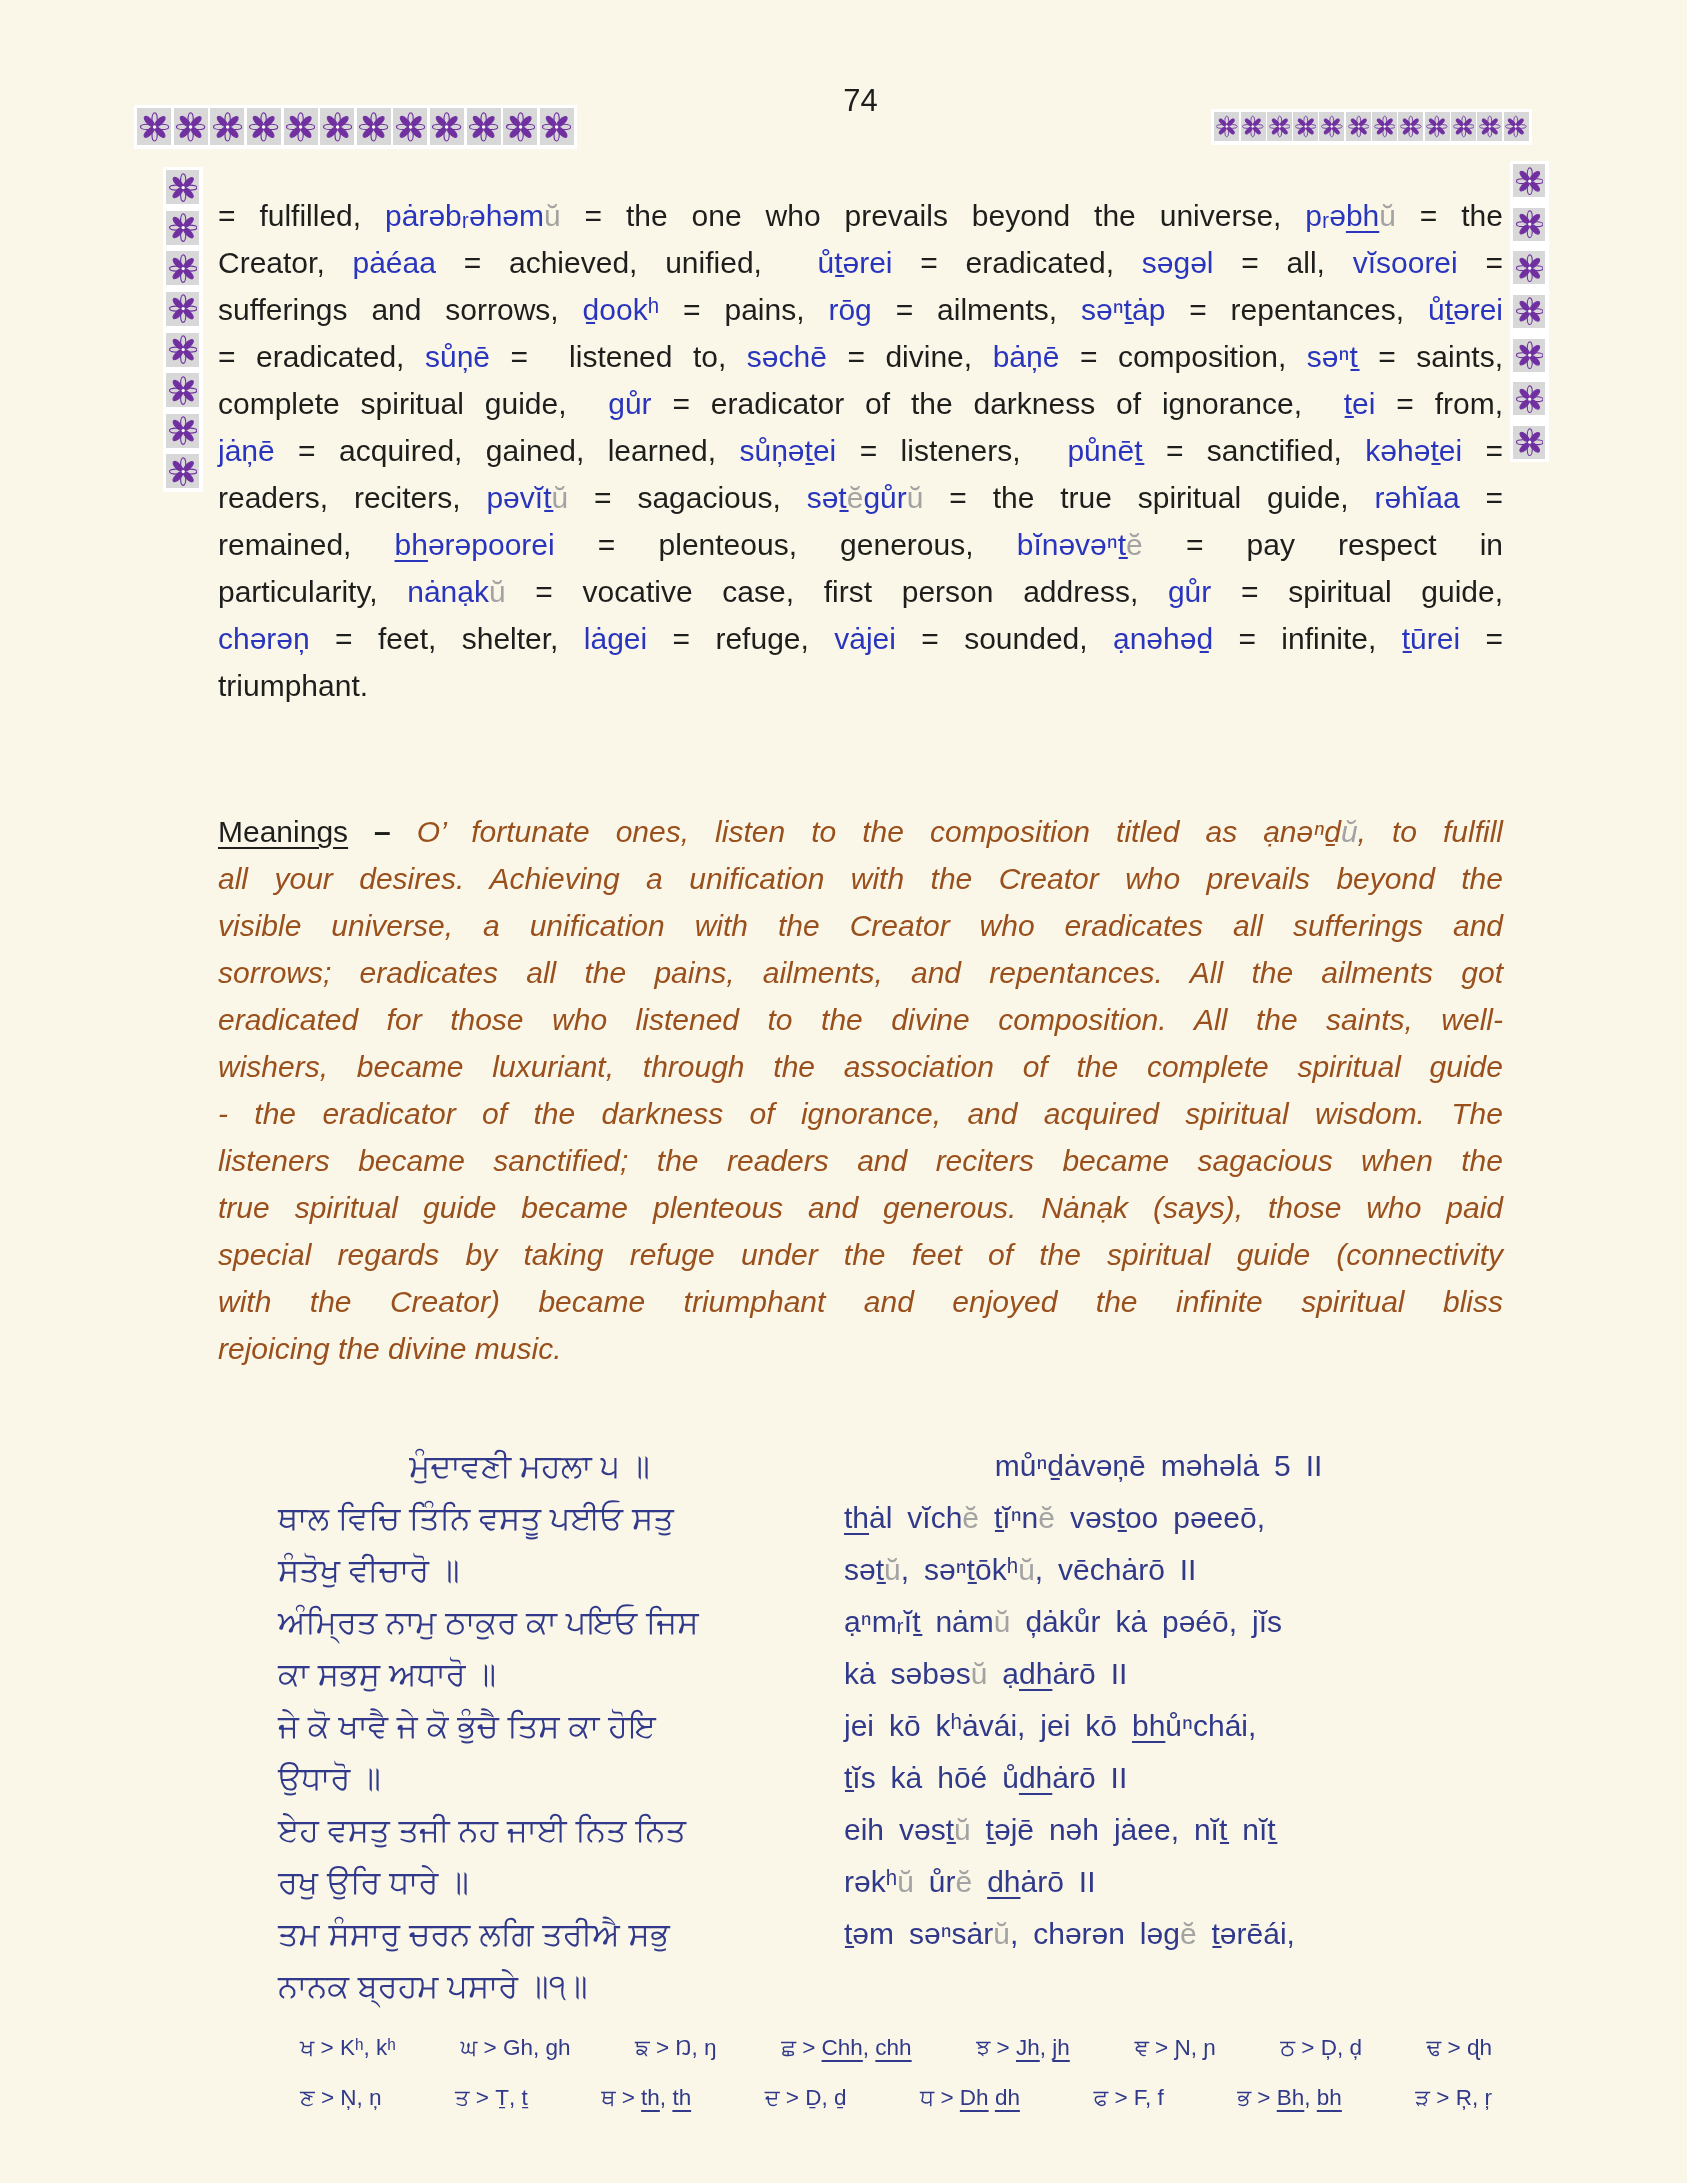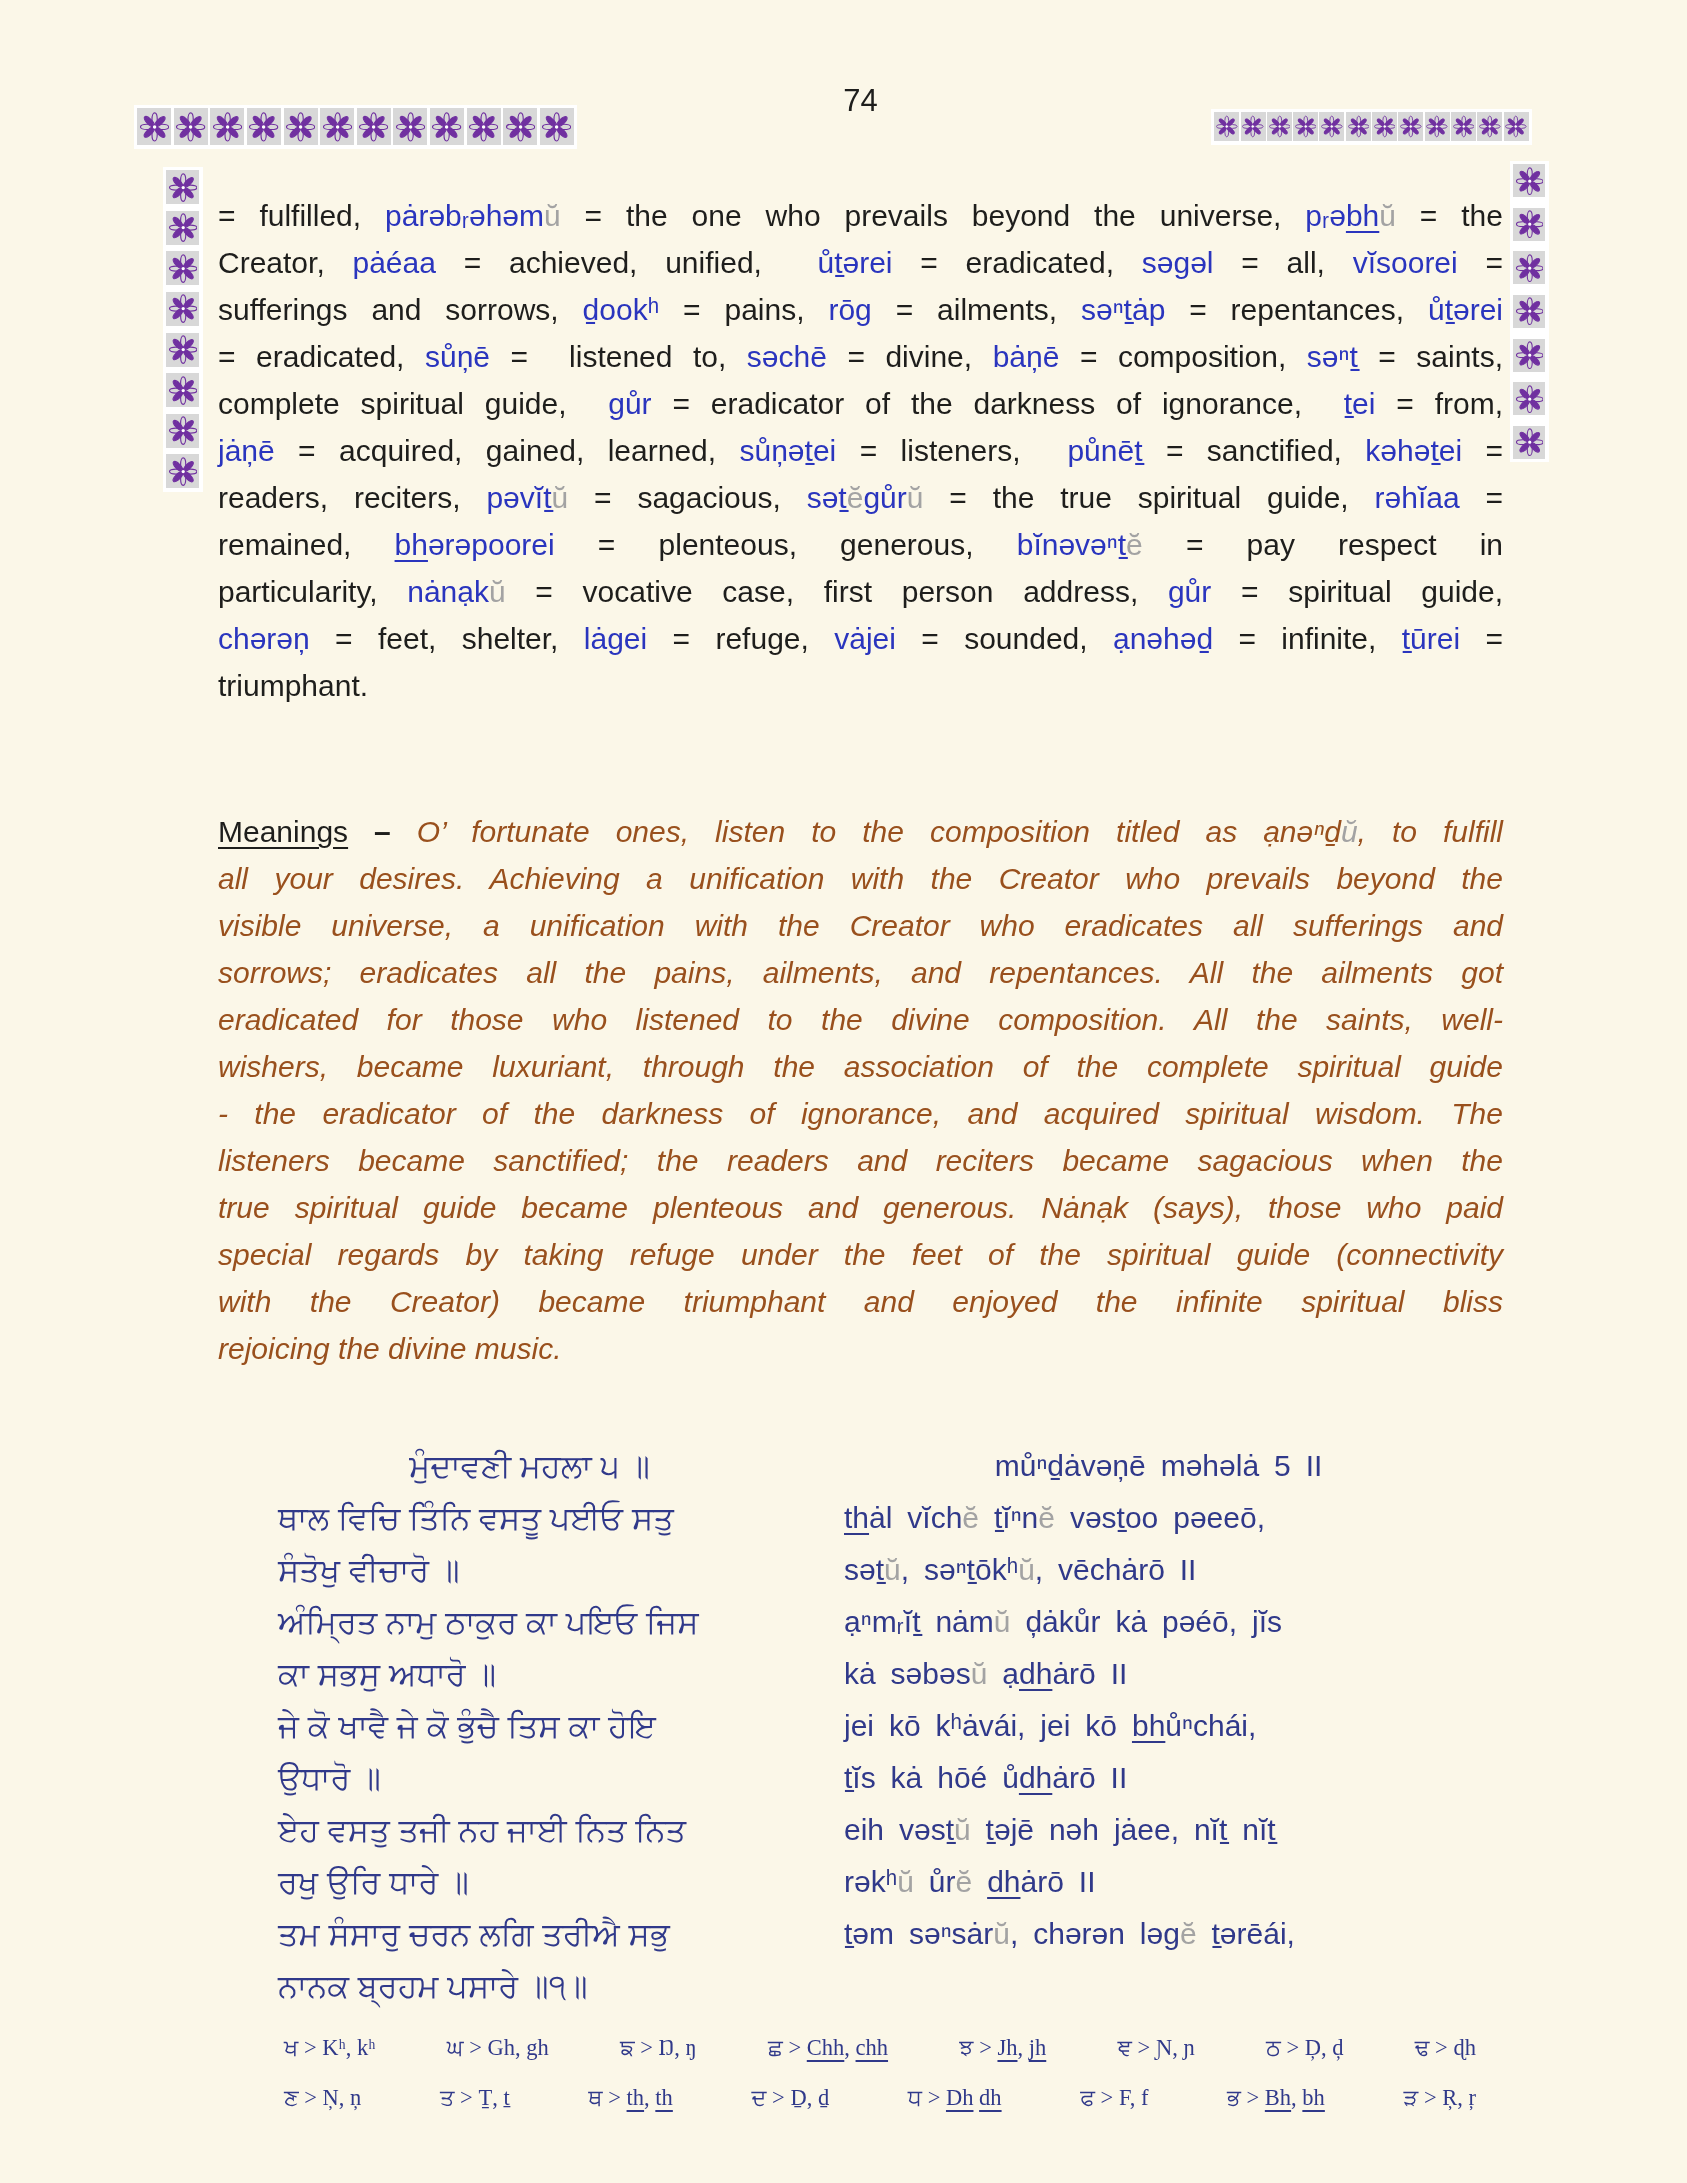--- a/index.html
+++ b/index.html
@@ -64,22 +64,22 @@
     width:503px; font-size:32px; line-height:52px;
     color:var(--navy,#30398A);
   }
   .t-col{
     width:629px; font-size:30px; line-height:52px;
     color:var(--navy,#30398A); word-spacing:6.6px;
   }
   .g-col .tline:first-child, .t-col .tline:first-child{text-align:center;}
   
   .legend{
-    position:absolute; left:284px; top:2023px; width:1192px;
-    font-size:22.5px; line-height:50px; color:var(--navy,#30398A);font-family:Liberation Serif, serif;
+    position:absolute; left:300px; top:2023px; width:1192px;
+    font-size:22.5px; line-height:50px; color:var(--navy,#30398A);
   }
   .legend-row{display:flex; justify-content:space-between;}
   .legend-item{white-space:pre;}
 </style>
 </head>
 <body>
 
 <div class="page">
 
   <div class="page-number">74</div>

